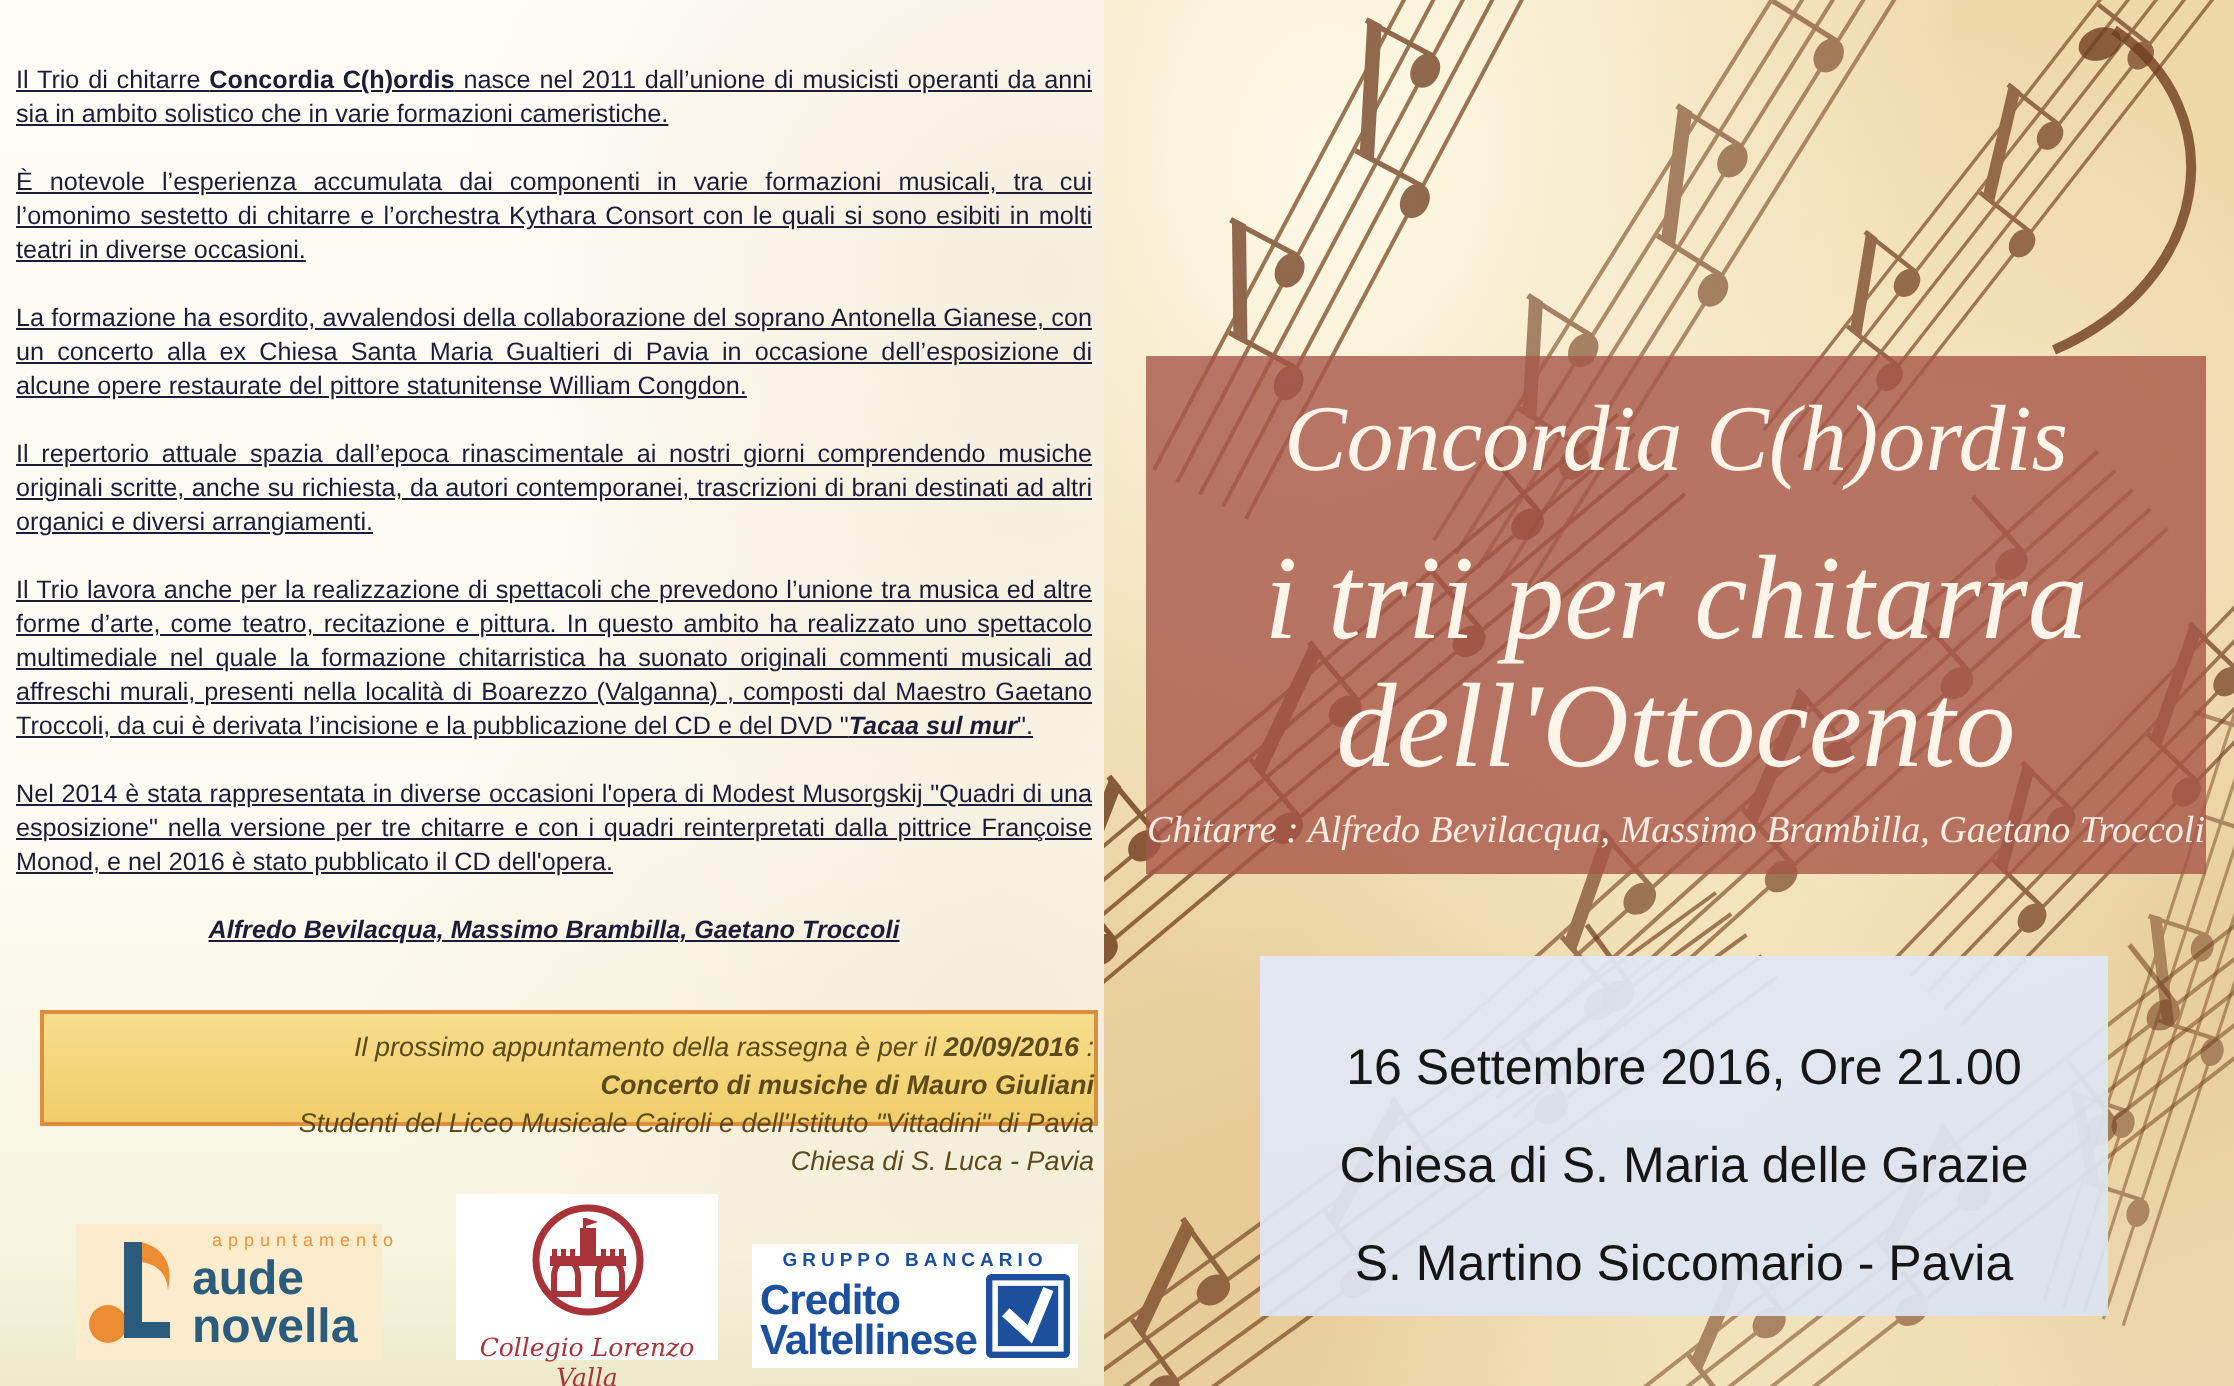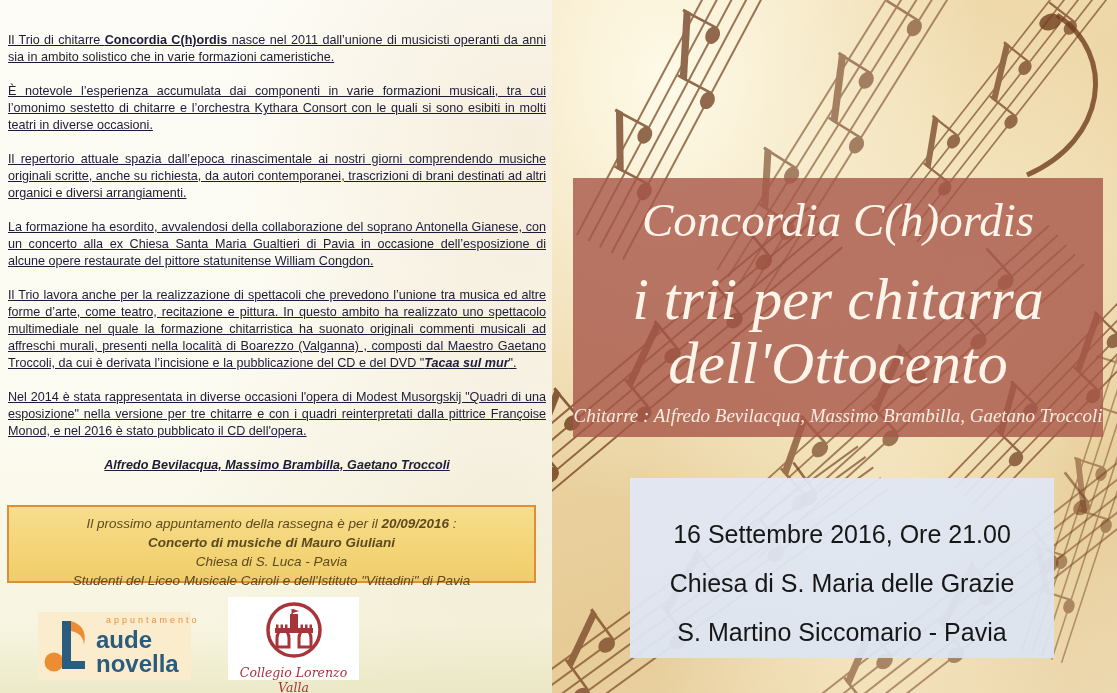--- a/index.html
+++ b/index.html
@@ -10,25 +10,25 @@
   .left-page{position:absolute;left:0;top:0;width:552px;height:693px;
     background:
       radial-gradient(ellipse at 95% 20%, rgba(226,196,150,.25), rgba(226,196,150,0) 40%),
       radial-gradient(ellipse at 90% 70%, rgba(216,190,150,.18), rgba(216,190,150,0) 45%),
       linear-gradient(180deg,#fdfcf6 0%,#fcfbf1 60%,#f7f5e0 90%,#eceac9 100%);}
   .body-text{position:absolute;left:8px;top:32px;width:538px;
     color:#1c1c38;font-size:12.6px;line-height:17px;}
   .body-text p{margin:0 0 17px 0;text-align:justify;text-decoration:underline;}
   .body-text p.names{text-align:center;font-weight:bold;font-style:italic;margin-top:6px;}
 
-  .next-box{position:absolute;left:7px;top:505px;width:529px;height:78px;
+  .next-box{position:absolute;left:20px;top:505px;width:529px;height:58px;
     border:2px solid #dd8e3c;
     background:linear-gradient(180deg,#f7dd8d,#f3d476 60%,#efcd6a);
     color:#5c4a1d;font-style:italic;font-size:13.5px;line-height:19px;
-    text-align:center;padding-top:7px;box-sizing:border-box;}
+    text-align:right;padding-top:7px;box-sizing:border-box;}
   .next-box .b{font-weight:bold;}
 
   
   .logo-laude{position:absolute;left:38px;top:612px;width:153px;height:68px;
     background:#fbeccd;display:flex;align-items:center;padding:2px 4px;box-sizing:border-box;}
   .laude-text{margin-left:2px;line-height:1;}
   .laude-assoc{color:#e8923c;font-size:9px;letter-spacing:3px;margin-left:10px;margin-bottom:3px;}
   .laude-main{color:#2b5b7d;font-size:24px;font-weight:bold;letter-spacing:0px;}
 
   .logo-collegio{position:absolute;left:228px;top:597px;width:131px;height:83px;
@@ -69,32 +69,32 @@
 </head>
 <body>
 
 <div id="canvas">
 
   <div class="left-page">
 
     <div class="body-text">
       <p><span>Il Trio di chitarre </span><b>Concordia C(h)ordis</b><span>  nasce  nel 2011 dall’unione di musicisti operanti da anni sia in ambito solistico che in varie formazioni cameristiche.</span></p>
       <p>È notevole l’esperienza accumulata dai componenti in varie formazioni musicali, tra cui l’omonimo sestetto di chitarre e l’orchestra Kythara  Consort con le quali si sono esibiti in molti teatri in diverse occasioni.</p>
+      <p>La formazione ha esordito, avvalendosi della collaborazione del soprano Antonella Gianese, con un concerto alla ex Chiesa Santa Maria Gualtieri di Pavia in occasione dell’esposizione di alcune opere restaurate del pittore statunitense William Congdon.</p>
       <p>Il repertorio attuale spazia dall’epoca rinascimentale ai nostri  giorni comprendendo musiche originali scritte, anche su richiesta,  da autori contemporanei, trascrizioni di brani destinati ad altri organici e diversi arrangiamenti.</p>
-      <p>La formazione ha esordito, avvalendosi della collaborazione del soprano Antonella Gianese, con un concerto alla ex Chiesa Santa Maria Gualtieri di Pavia in occasione dell’esposizione di alcune opere restaurate del pittore statunitense William Congdon.</p>
       <p><span>Il Trio lavora anche per la realizzazione di spettacoli che prevedono l’unione tra musica ed altre forme d’arte, come teatro, recitazione e pittura.  In questo ambito ha realizzato uno spettacolo multimediale nel quale  la formazione chitarristica ha suonato originali commenti musicali  ad affreschi murali, presenti nella località di Boarezzo (Valganna) , composti dal Maestro Gaetano Troccoli, da cui è derivata l’incisione e la pubblicazione del CD e del DVD "</span><b><i>Tacaa sul mur</i></b><span>".</span></p>
       <p>Nel 2014 è stata rappresentata in diverse occasioni l'opera di Modest Musorgskij "Quadri di una esposizione" nella versione per tre chitarre e con i quadri reinterpretati dalla pittrice Françoise Monod, e nel 2016 è stato pubblicato il CD dell'opera.</p>
       <p class="names">Alfredo Bevilacqua, Massimo Brambilla, Gaetano Troccoli</p>
     </div>
 
     <div class="next-box">
       <div><span>Il prossimo appuntamento della rassegna è per il </span><span class="b">20/09/2016</span><span> :</span></div>
       <div class="b">Concerto di musiche di Mauro Giuliani</div>
+      <div>Studenti del Liceo Musicale Cairoli e dell'Istituto "Vittadini" di Pavia</div>
       <div>Chiesa di S. Luca - Pavia</div>
-      <div>Studenti del Liceo Musicale Cairoli e dell'Istituto "Vittadini" di Pavia</div>
     </div>
 
     <div class="logo-laude">
       <span>
         <svg width="52" height="58" viewBox="0 0 52 58">
           <circle cx="12" cy="47" r="9.5" fill="#ec8d33"></circle>
           <path d="M20,6 h9 v40 h-9 z" fill="#2b5b7d"></path>
           <path d="M20,46 h23 v8 h-23 z" fill="#2b5b7d"></path>
           <path d="M29,6 q17,5 13,24 q-1,-12 -13,-14 z" fill="#ec8d33"></path>
         </svg>
@@ -118,20 +118,36 @@
           <rect x="21" y="24.5" width="2.5" height="3.5" fill="#a8343a"></rect>
           <rect x="36.5" y="24.5" width="2.5" height="3.5" fill="#a8343a"></rect>
           <rect x="41" y="24.5" width="2.5" height="3.5" fill="#a8343a"></rect>
           <rect x="45.5" y="24.5" width="2.5" height="3.5" fill="#a8343a"></rect>
           <path d="M13,47 v-9 a6,8 0 0 1 12,0 v9 z M35,47 v-9 a6,8 0 0 1 12,0 v9 z" fill="none" stroke="#a8343a" stroke-width="3"></path>
         </svg>
       </span>
       <div class="collegio-caption">Collegio Lorenzo Valla</div>
     </div>
 
+    <div class="logo-credito">
+      <div class="credito-top">GRUPPO BANCARIO</div>
+      <div class="credito-row">
+        <div class="credito-name">
+          <div>Credito</div>
+          <div>Valtellinese</div>
+        </div>
+        <span>
+          <svg width="42" height="42" viewBox="0 0 46 46">
+            <rect x="0" y="0" width="46" height="46" rx="3" fill="#1c4f9c"></rect>
+            <rect x="5" y="5" width="36" height="36" fill="none" stroke="#ffffff" stroke-width="3"></rect>
+            <path d="M33,11 L24,33 L13,23" fill="none" stroke="#ffffff" stroke-width="6" stroke-linecap="square"></path>
+          </svg>
+        </span>
+      </div>
+    </div>
   </div>
 
   <div class="right-page">
 
     <svg class="sheet-svg" width="565" height="693" viewBox="0 0 565 693">
       <defs>
         <g id="staff" stroke="#7a4a26" stroke-width="2">
           <line x1="0" y1="0" x2="440" y2="0"></line>
           <line x1="0" y1="13" x2="440" y2="13"></line>
           <line x1="0" y1="26" x2="440" y2="26"></line>

